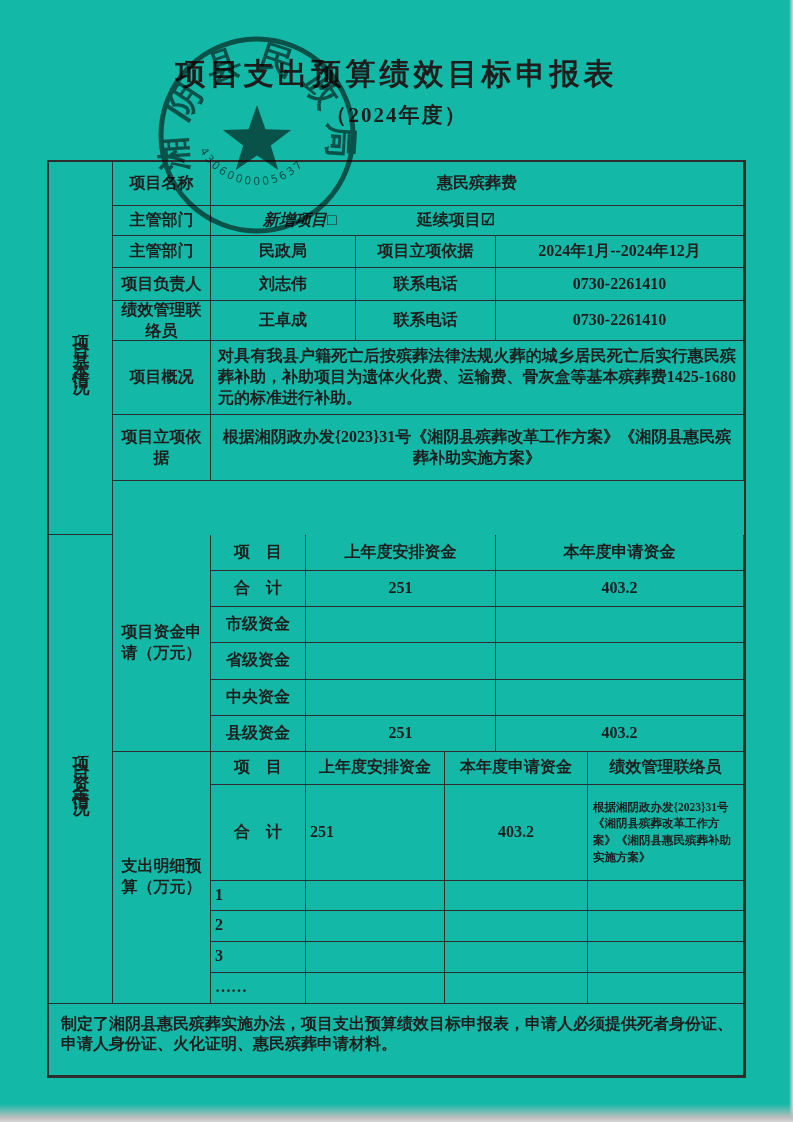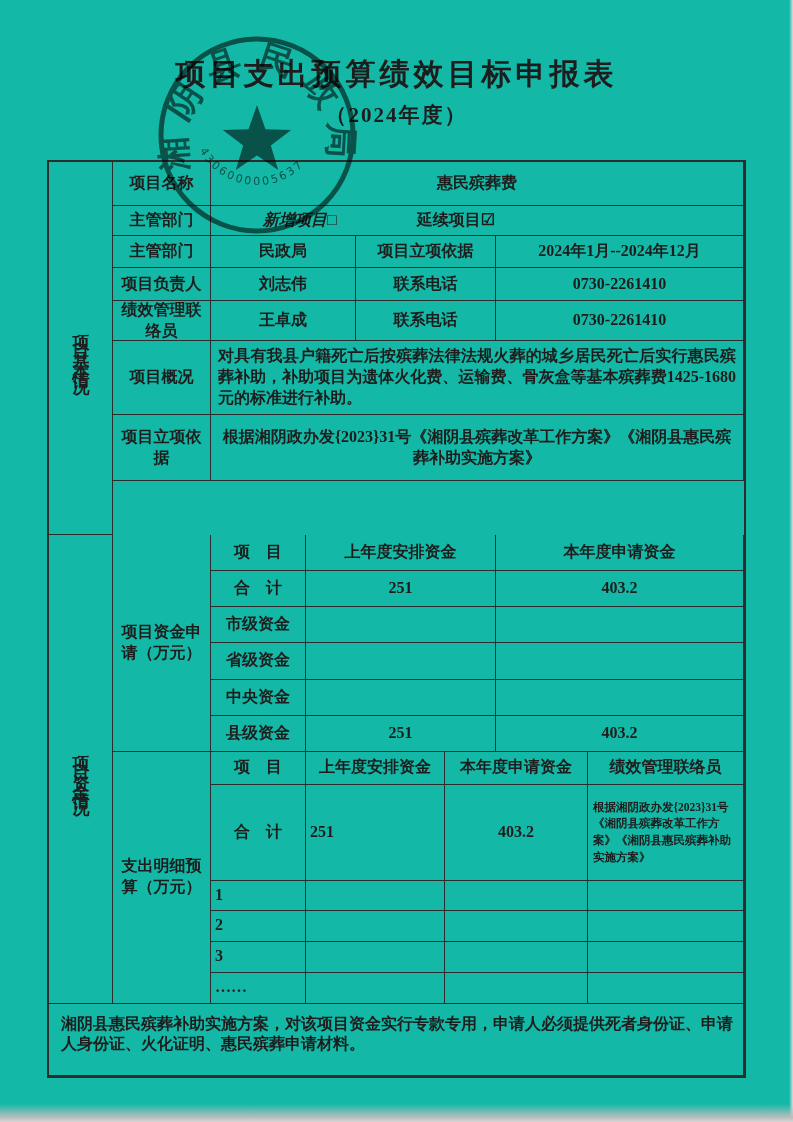--- a/index.html
+++ b/index.html
@@ -186,21 +186,21 @@
               <div class="c w143"></div>
               <div class="c flex1"></div>
             </div>
           </div>
         </div>
 
       </div>
     </div>
 
     <div class="sec" style="height:73px">
-      <div class="c flex1 topleft safeguard-text">湘阴县惠民殡葬补助实施方案，对该项目资金实行专款专用，申请人必须提供死者身份证、申请人身份证、火化证明、惠民殡葬申请材料。</div>
+      <div class="c flex1 topleft safeguard-text">制定了湘阴县惠民殡葬实施办法，项目支出预算绩效目标申报表，申请人必须提供死者身份证、申请人身份证、火化证明、惠民殡葬申请材料。</div>
     </div>
 
   </div>
 
   <svg class="seal" viewBox="0 0 220 220">
     <circle cx="110" cy="112" r="96" fill="none" stroke="#4a4a4a" stroke-width="5"></circle>
     <polygon points="110,82 118.5,106.3 144.2,106.9 123.8,122.5 131.2,147.1 110,132.5 88.8,147.1 96.2,122.5 75.8,106.9 101.5,106.3" fill="#4a4a4a"></polygon>
     <defs>
       <path id="sealTextArc" d="M 46 152 A 72 72 0 1 1 174 152" fill="none"></path>
       <path id="sealDigitArc" d="M 50 122 A 65 65 0 0 0 170 122" fill="none"></path>

